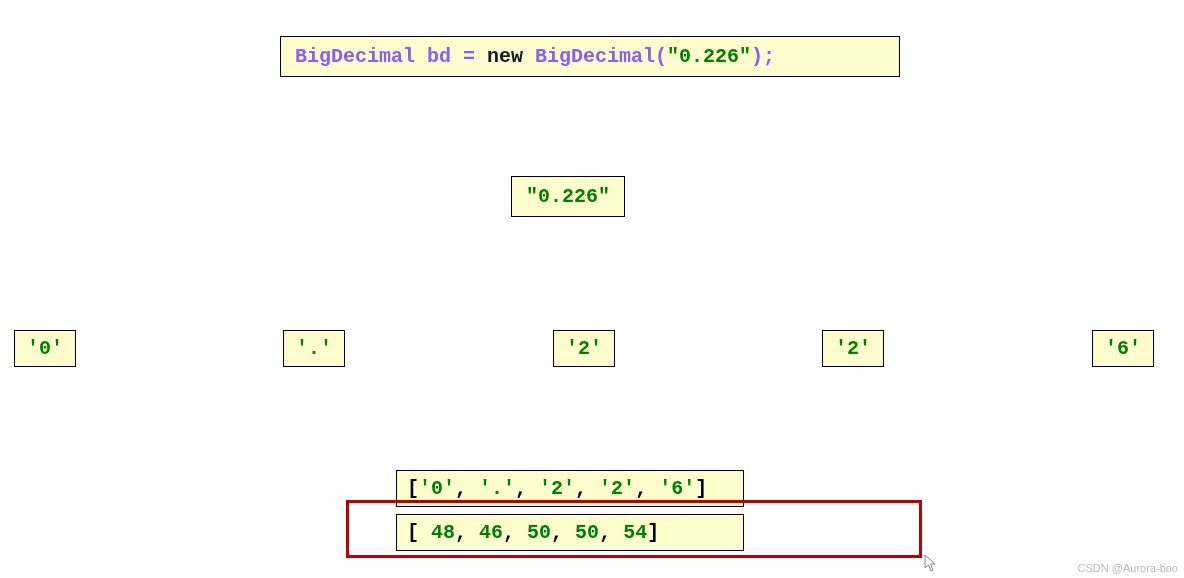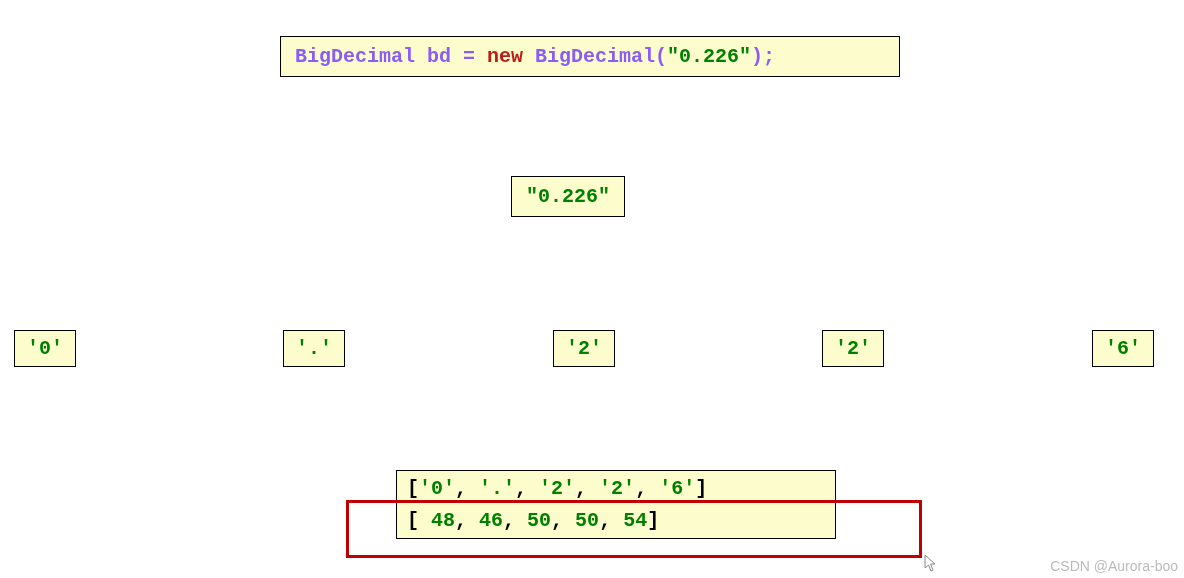--- a/index.html
+++ b/index.html
@@ -20,21 +20,21 @@
     padding: 8px 14px;
     font-size: 20px;
     font-weight: bold;
     white-space: nowrap;
   }
   .code-line {
     top: 36px;
     left: 280px;
     width: 620px;
   }
-  .code-line .kw { color: #b91c1c; }
+  .code-line .kw { color: #0f172a; }
   .code-line .str { color: #008000; }
   .code-line .plain { color: #8b5cf6; }
 
   .string-box {
     top: 176px;
     left: 511px;
     color: #008000;
   }
 
   .char-box {
@@ -43,44 +43,44 @@
     padding: 6px 12px;
   }
   .c0 { left: 14px; }
   .c1 { left: 283px; }
   .c2 { left: 553px; }
   .c3 { left: 822px; }
   .c4 { left: 1092px; }
 
   .arr-box {
     left: 396px;
-    width: 440px;
+    width: 348px;
     color: #000;
     padding: 6px 10px;
   }
   .arr-box .g { color: #008000; }
   .arr1 { top: 470px; }
-  .arr2 { top: 502px; }
+  .arr2 { top: 514px; }
 
   .red-rect {
     position: absolute;
     border: 3px solid #c00000;
     background: transparent;
     left: 346px;
     top: 500px;
     width: 576px;
     height: 58px;
   }
 
   .watermark {
     position: absolute;
     right: 6px;
     bottom: 4px;
     font-family: Arial, sans-serif;
-    font-size: 14px;
+    font-size: 11px;
     color: #bbb;
     text-align: center;
   }
 
   .cursor {
     position: absolute;
     left: 924px;
     top: 554px;
     width: 14px;
     height: 18px;

